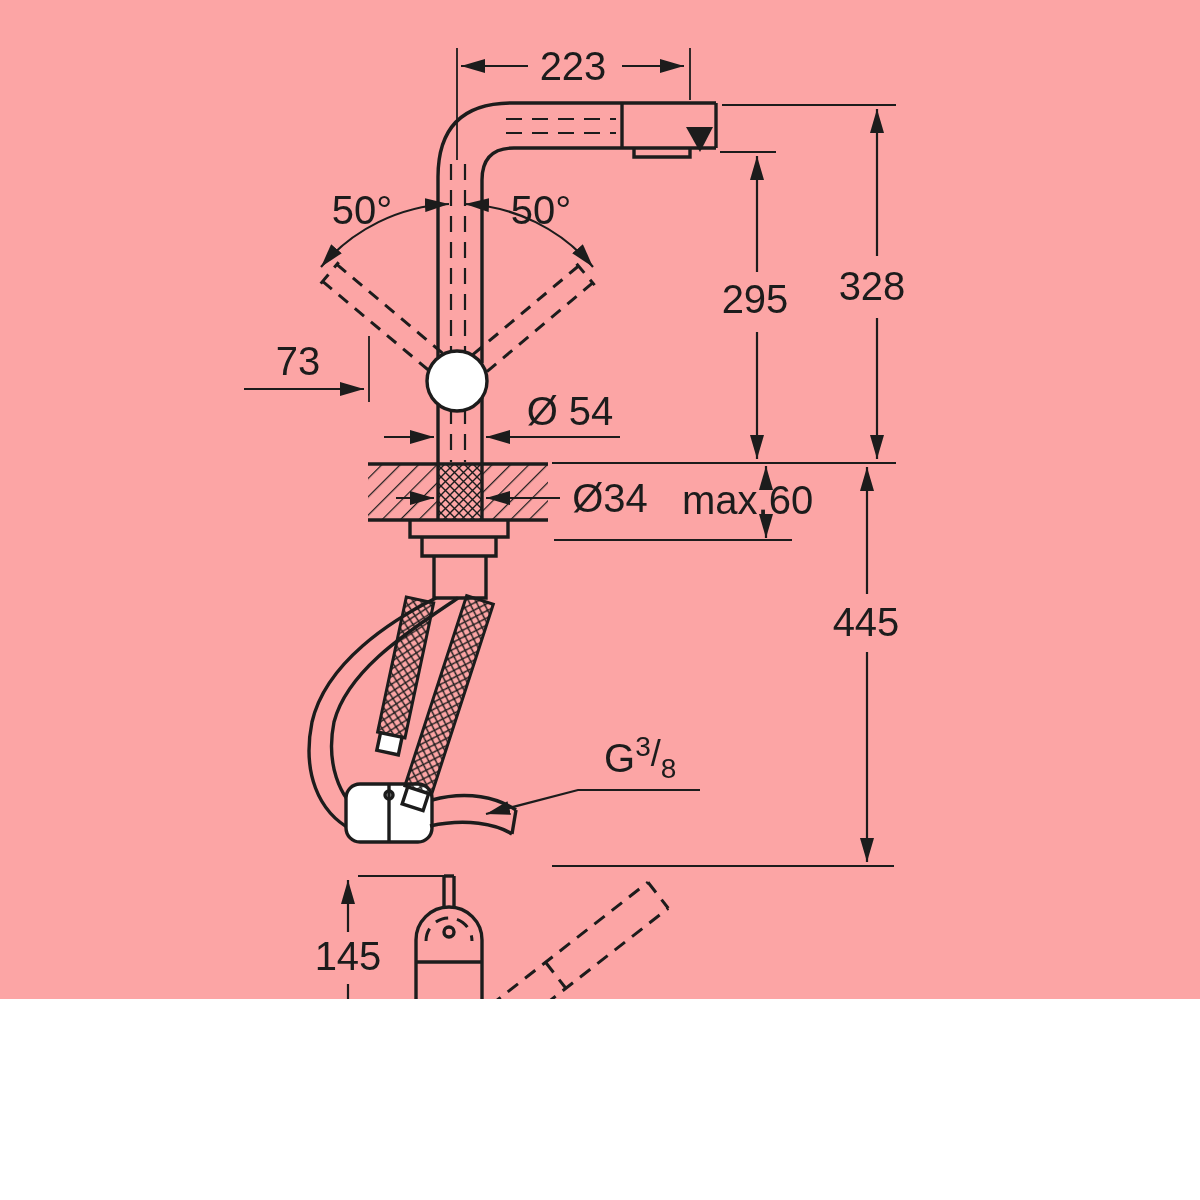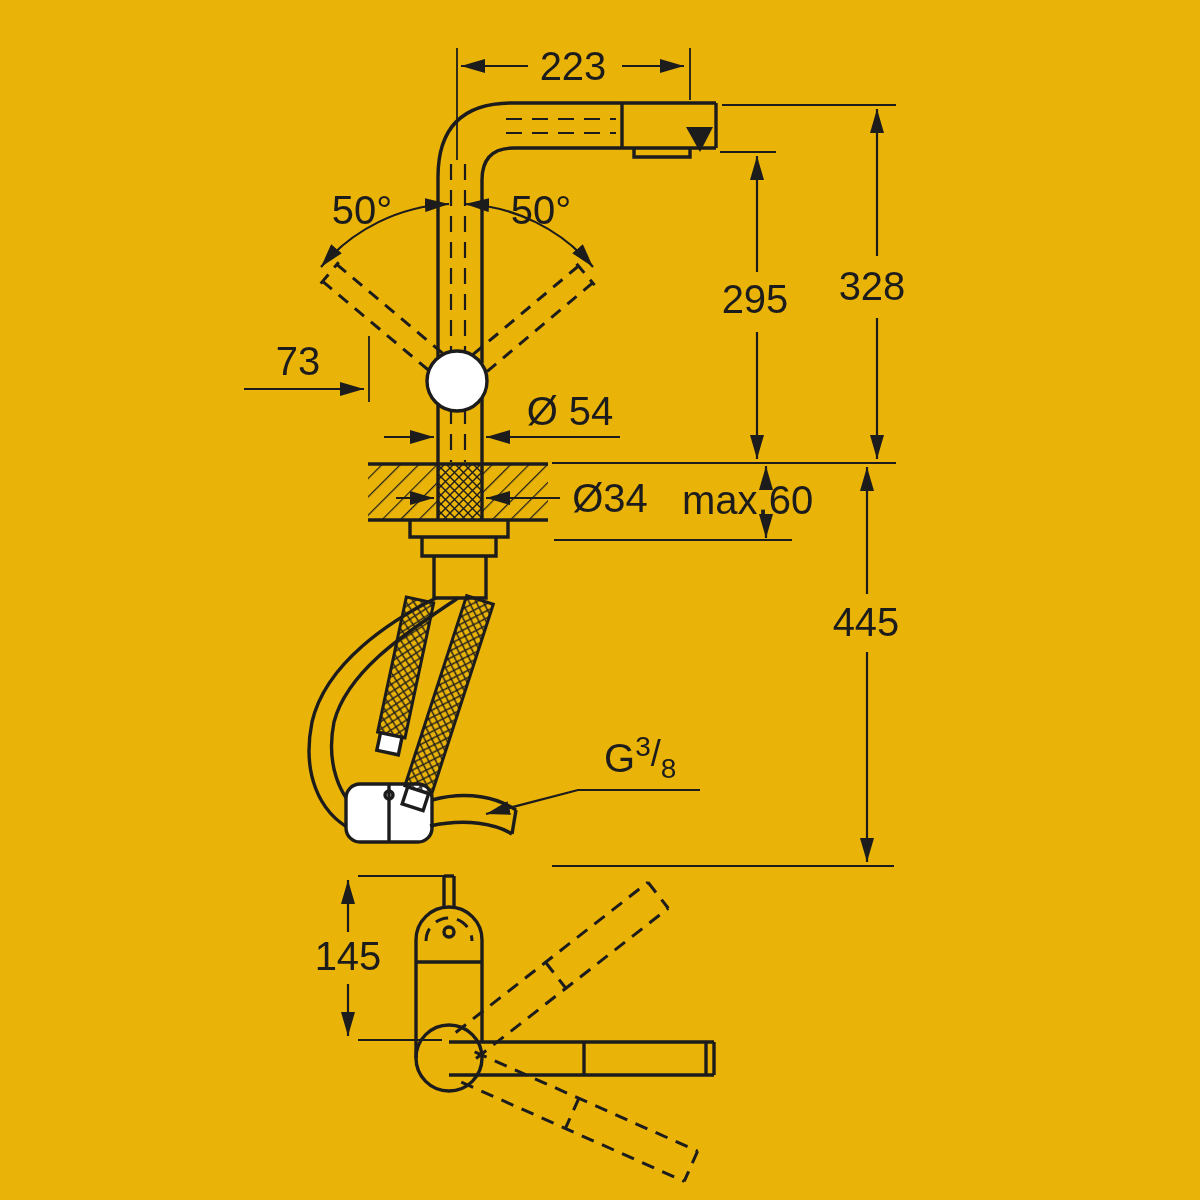--- a/index.html
+++ b/index.html
@@ -1,16 +1,16 @@
 <!DOCTYPE html>
 <html><head>
 <meta charset="utf-8">
 <style>
   html,body{margin:0;padding:0;background:#ffffff;}
-  .stage{width:1200px;height:1200px;background:#eab308;position:relative;font-family:"Liberation Sans",sans-serif;}
+  .stage{width:1200px;height:999px;background:#fca5a5;position:relative;font-family:"Liberation Sans",sans-serif;}
   svg{display:block;}
   svg text{font-family:"Liberation Sans",sans-serif;fill:#1c1c1c;font-size:40px;}
   .obj{stroke:#1c1c1c;stroke-width:3.4;fill:none;}
   .thin{stroke:#1c1c1c;stroke-width:1.8;fill:none;}
   .dim{stroke:#1c1c1c;stroke-width:2.2;fill:none;}
   .cl{stroke:#1c1c1c;stroke-width:2.2;fill:none;stroke-dasharray:16 10;}
   .lever{stroke:#1c1c1c;stroke-width:3;fill:none;stroke-dasharray:12 9;}
   .dsh{stroke:#1c1c1c;stroke-width:3;fill:none;stroke-dasharray:13 9;}
   .fillblk{fill:#1c1c1c;stroke:none;}
   .white{fill:#ffffff;}

